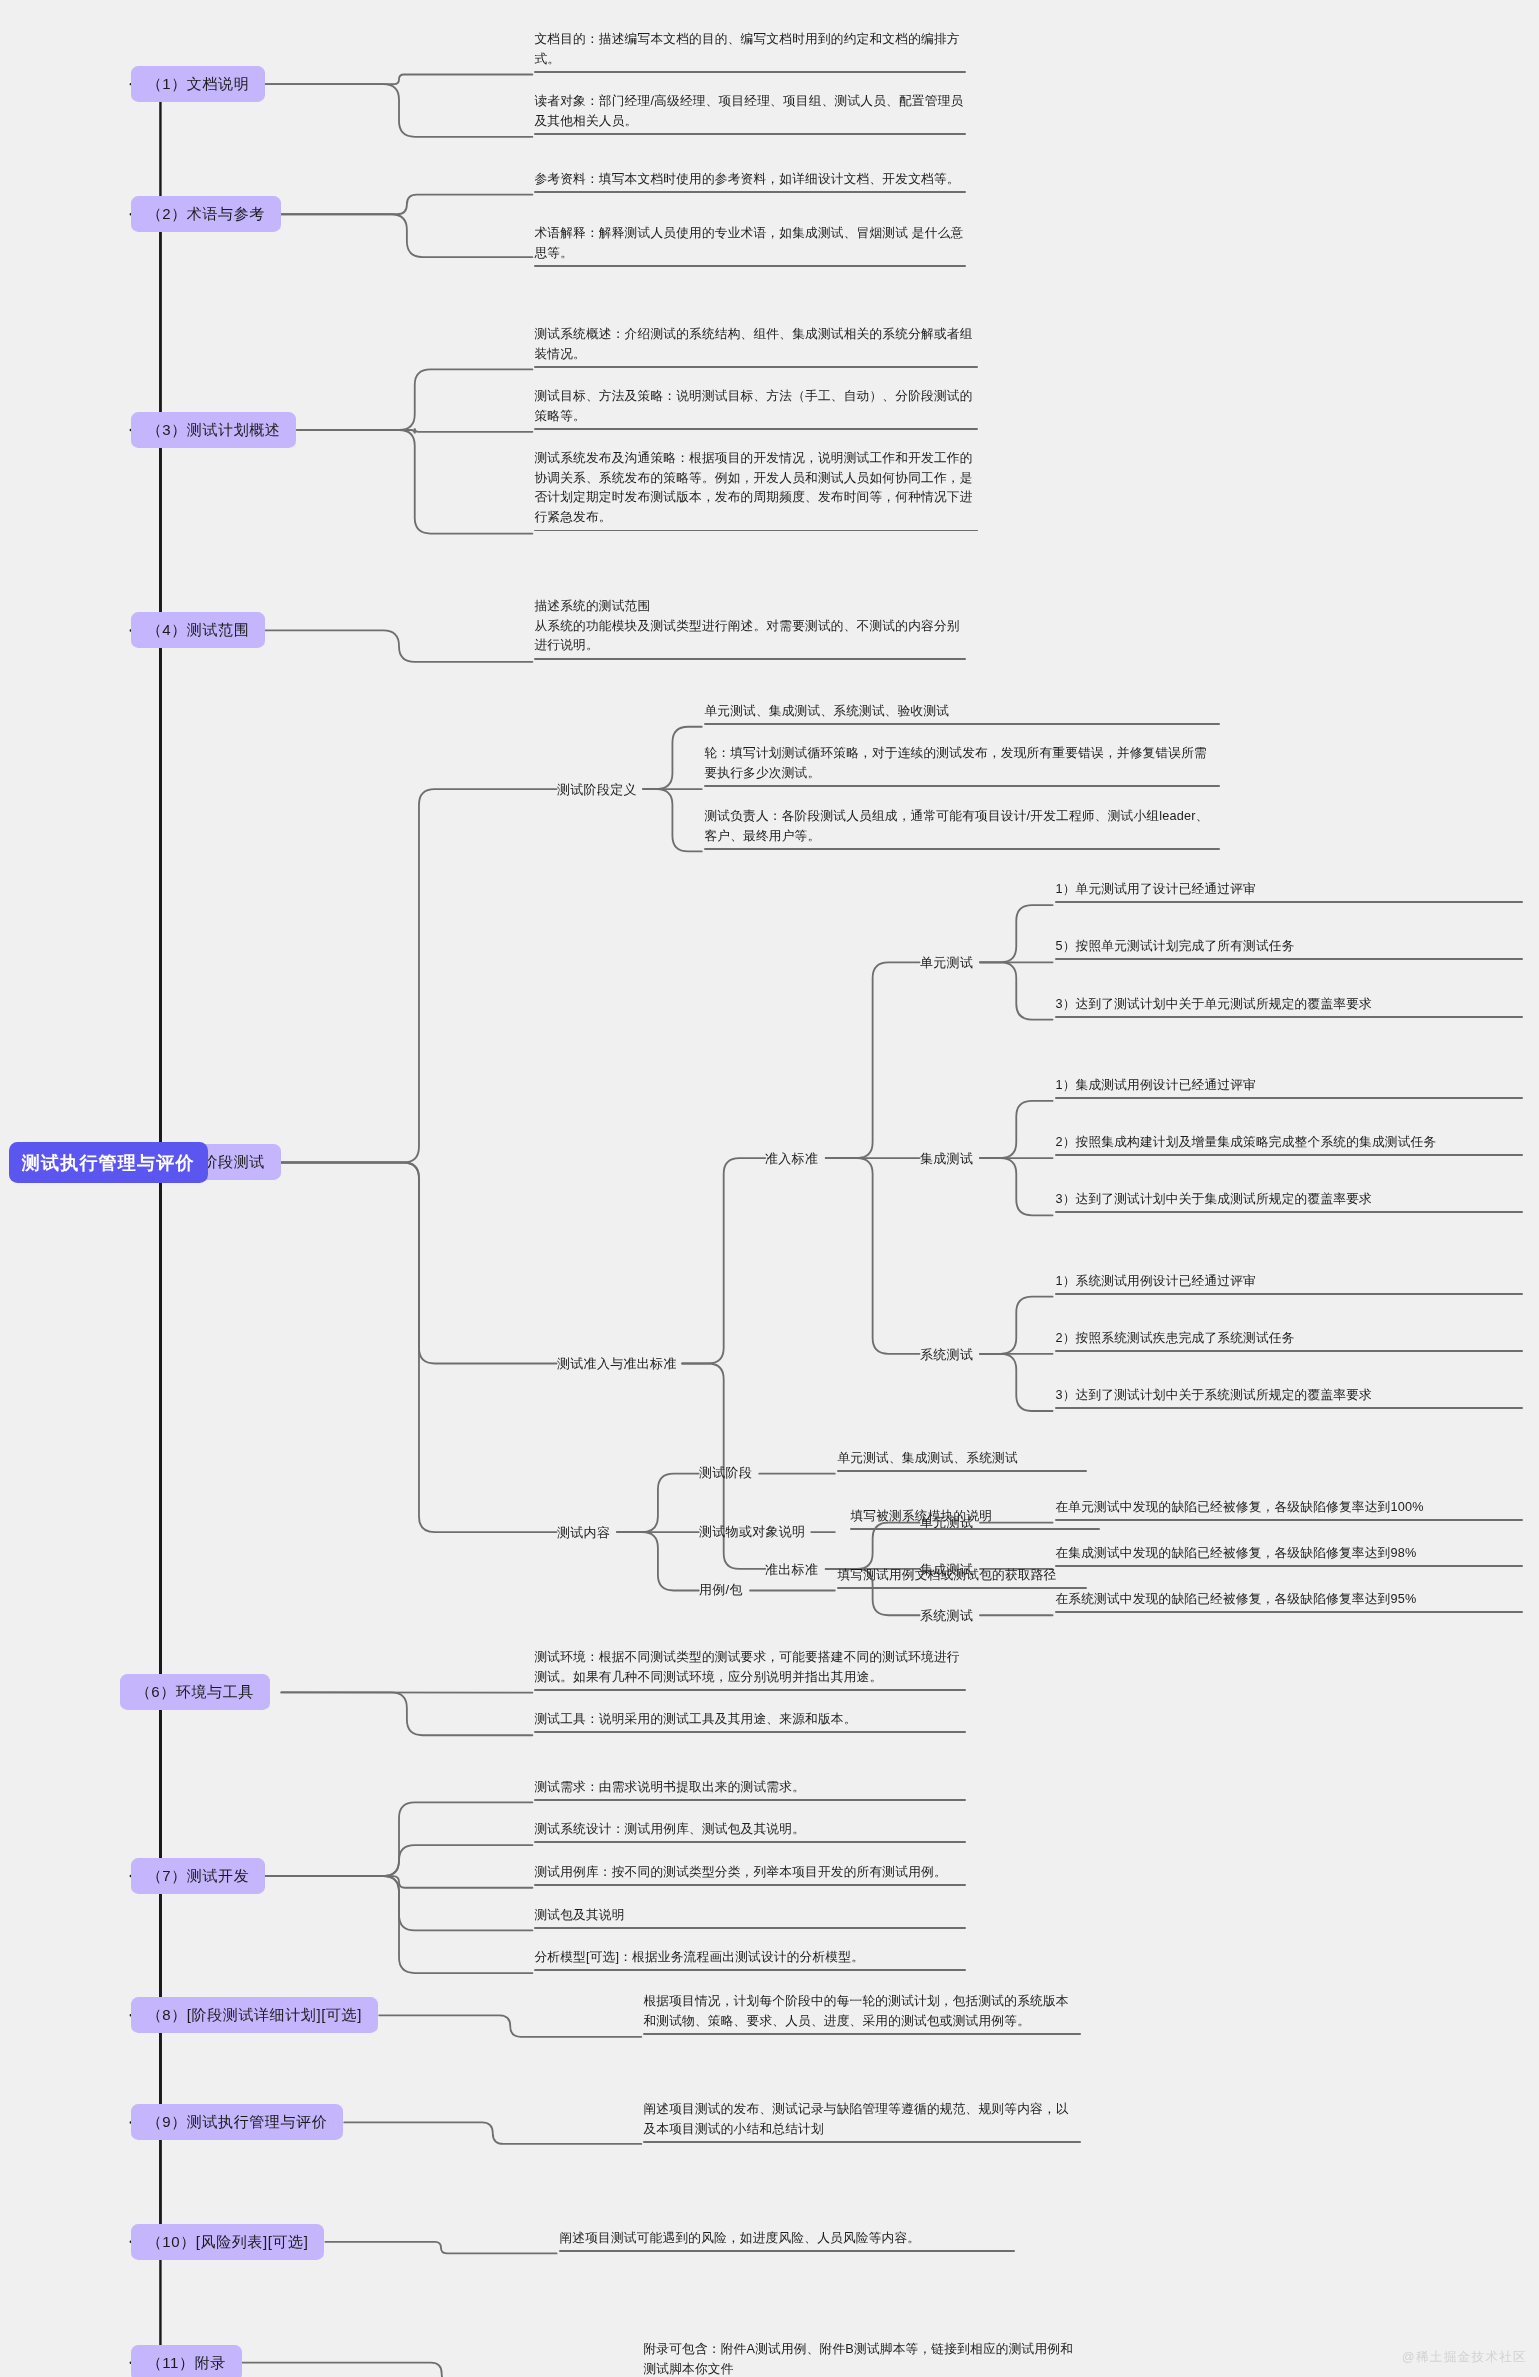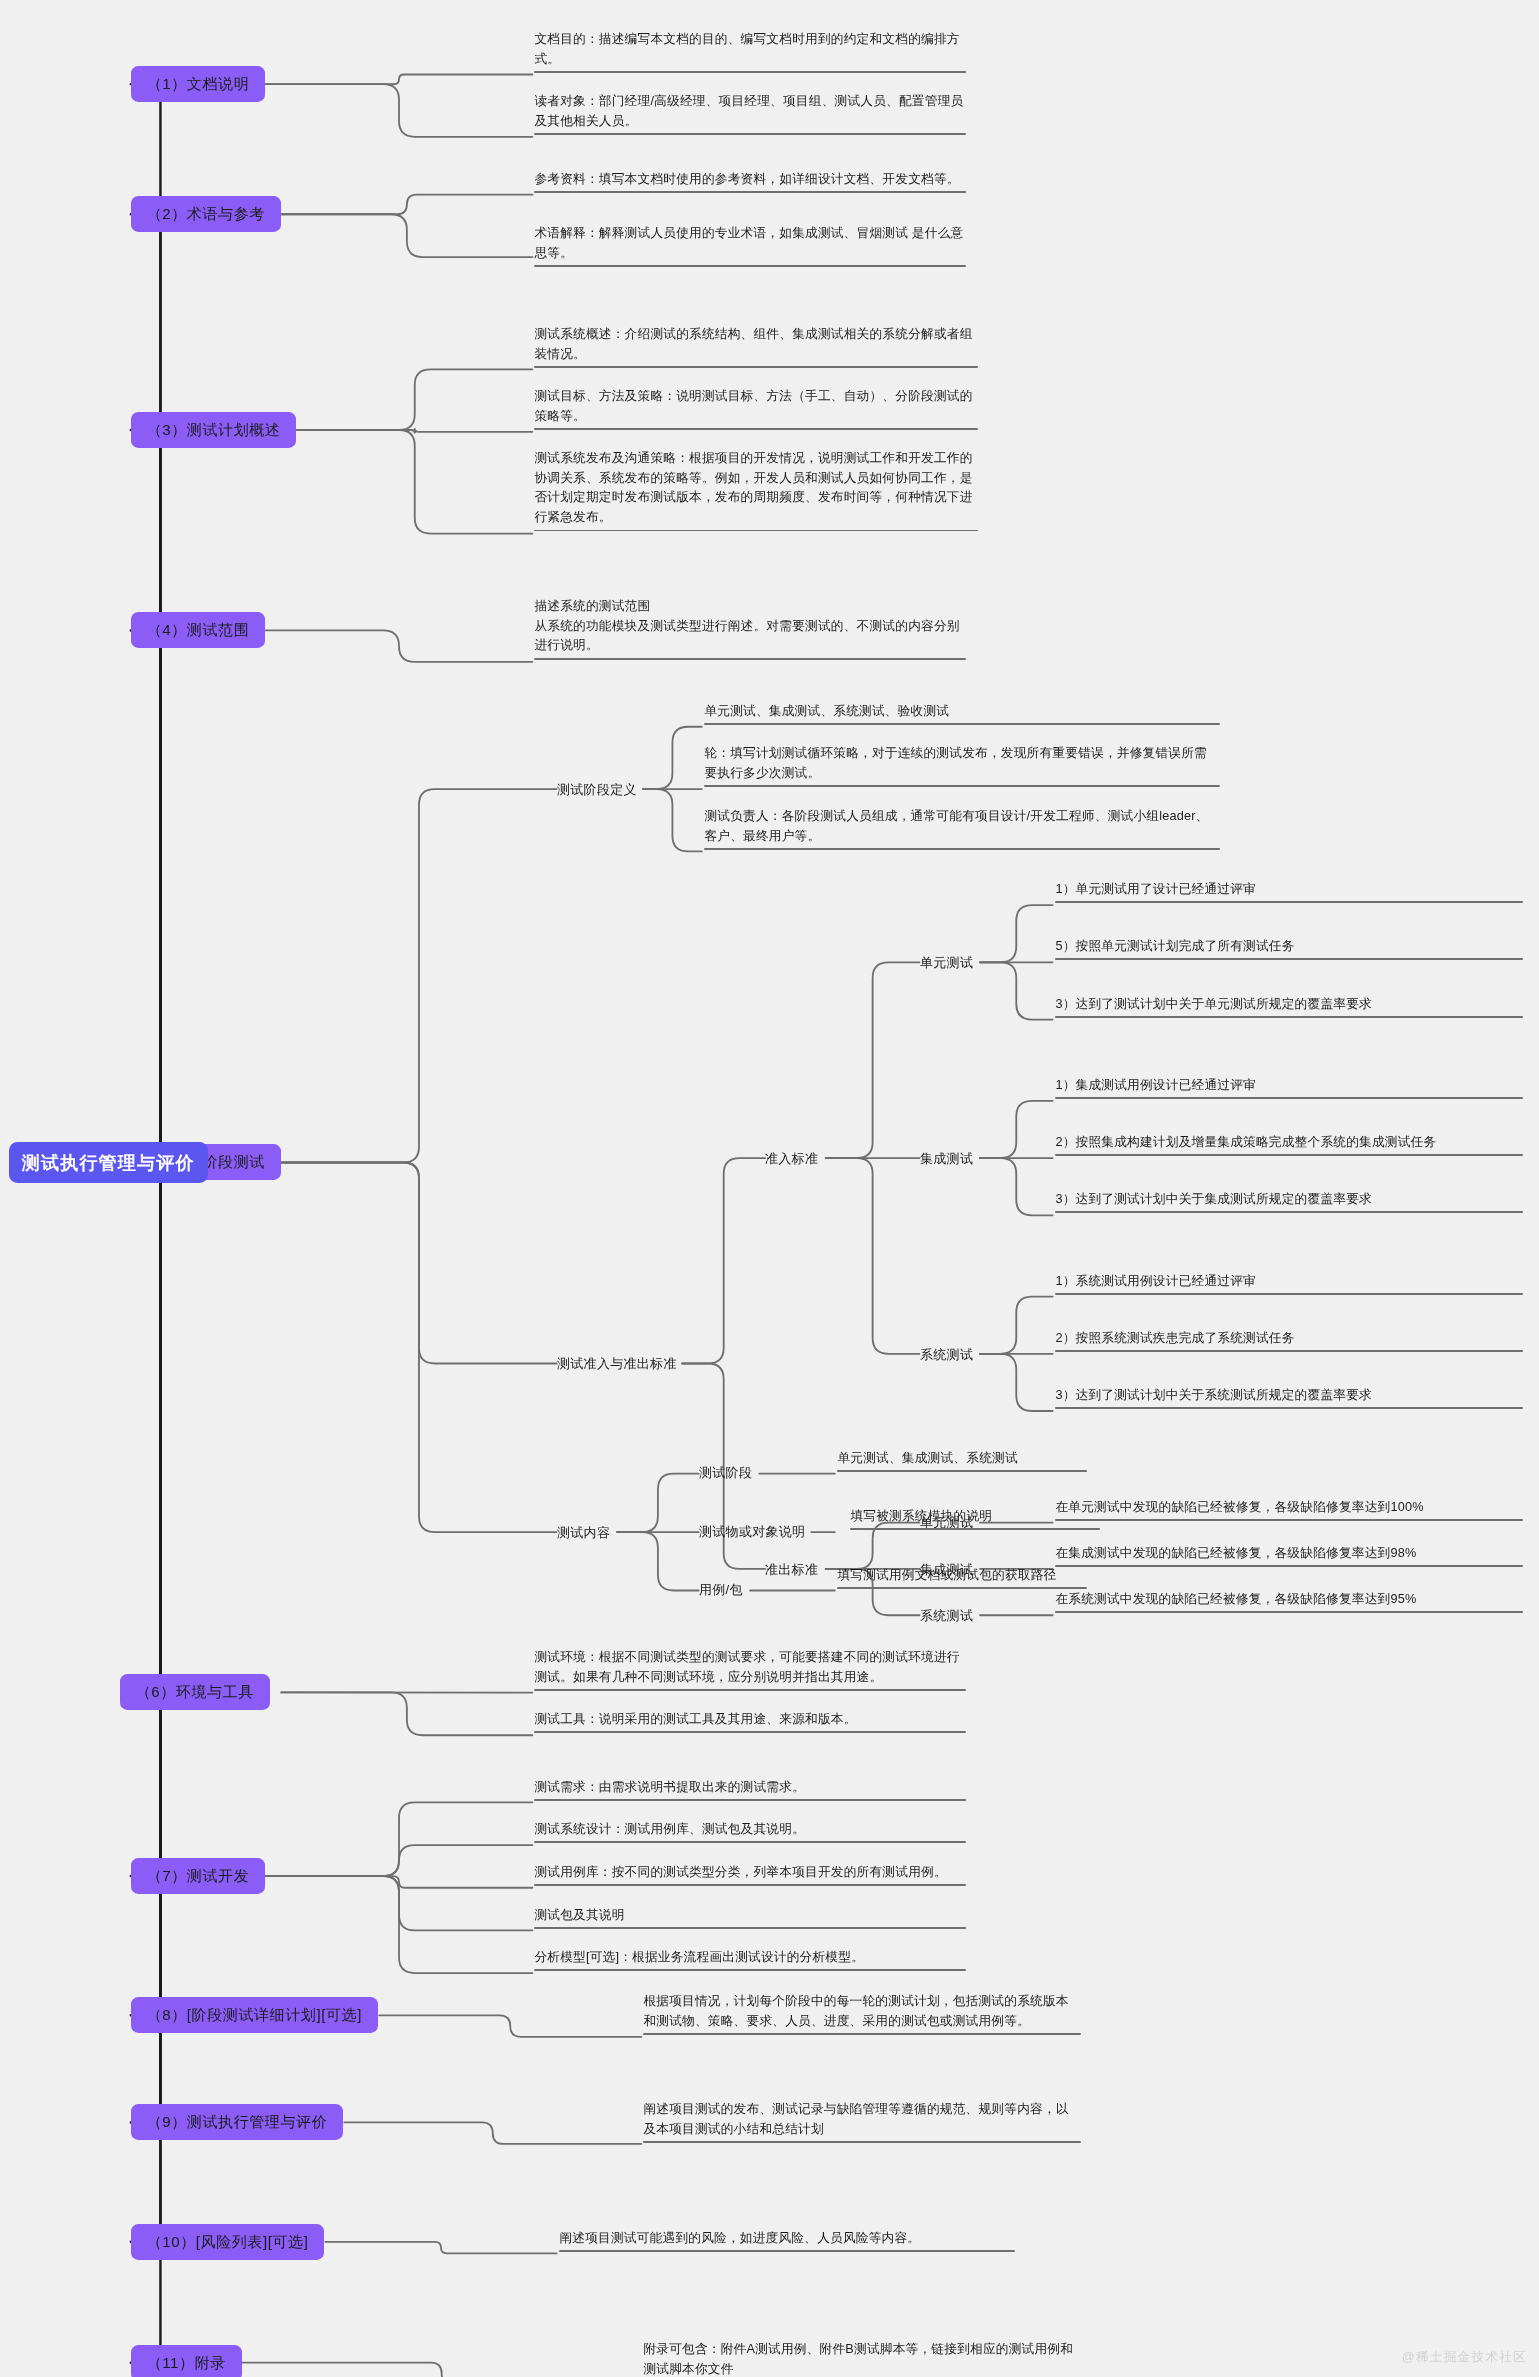--- a/index.html
+++ b/index.html
@@ -9,21 +9,21 @@
   .node{position:absolute;box-sizing:border-box;}
   
   .root{
     background:#5b56f0;color:#fff;border-radius:8.5px;
     font-size:18px;font-weight:bold;letter-spacing:1.2px;
     display:flex;align-items:center;justify-content:center;
     padding:8.5px 13.3px;white-space:nowrap;
   }
   
   .chip{
-    background:#8b5cf6;border-radius:7.3px;color:#1b1b1b;
+    background:#c4b5fd;border-radius:7.3px;color:#1b1b1b;
     font-size:15px;display:flex;align-items:center;justify-content:center;
     padding:8.5px 15.7px;white-space:nowrap;letter-spacing:0.6px;
   }
   
   .plain{
     color:#1b1b1b;font-size:13px;white-space:nowrap;
     display:flex;align-items:center;letter-spacing:0.3px;
   }
   
   .leaf{

